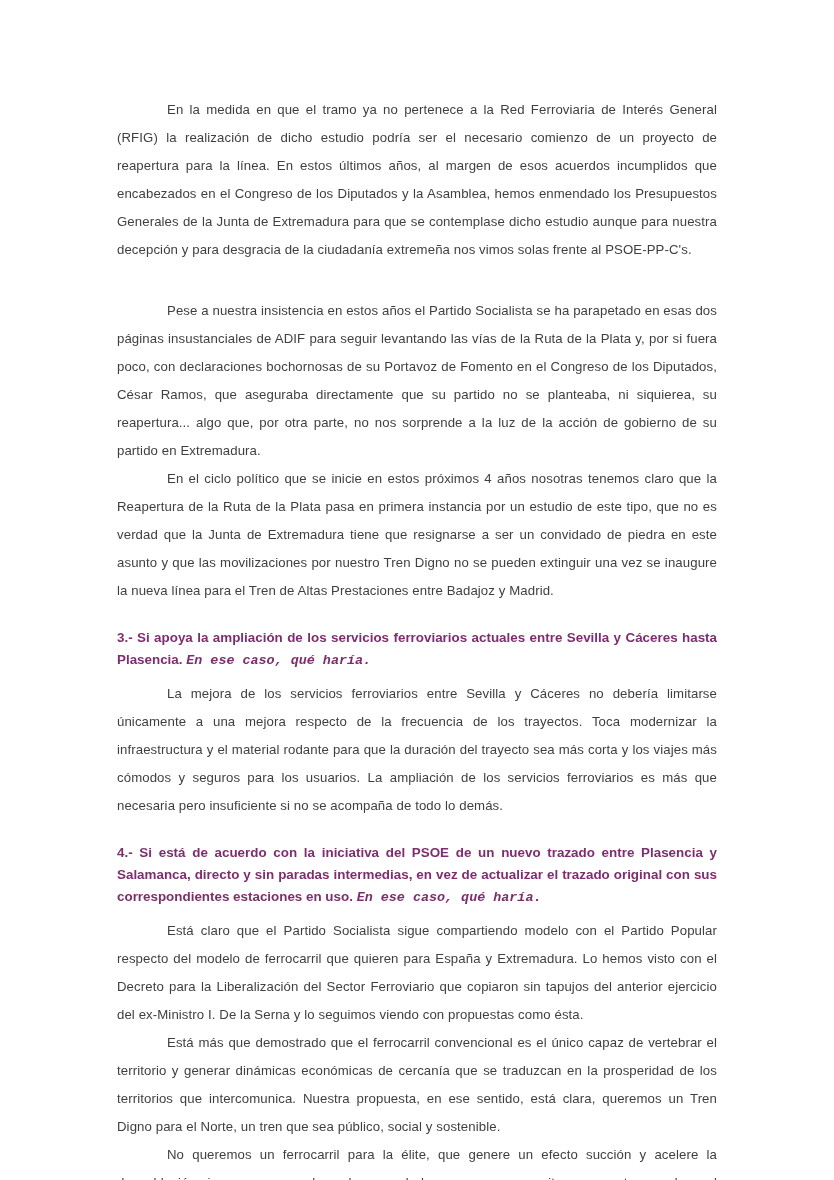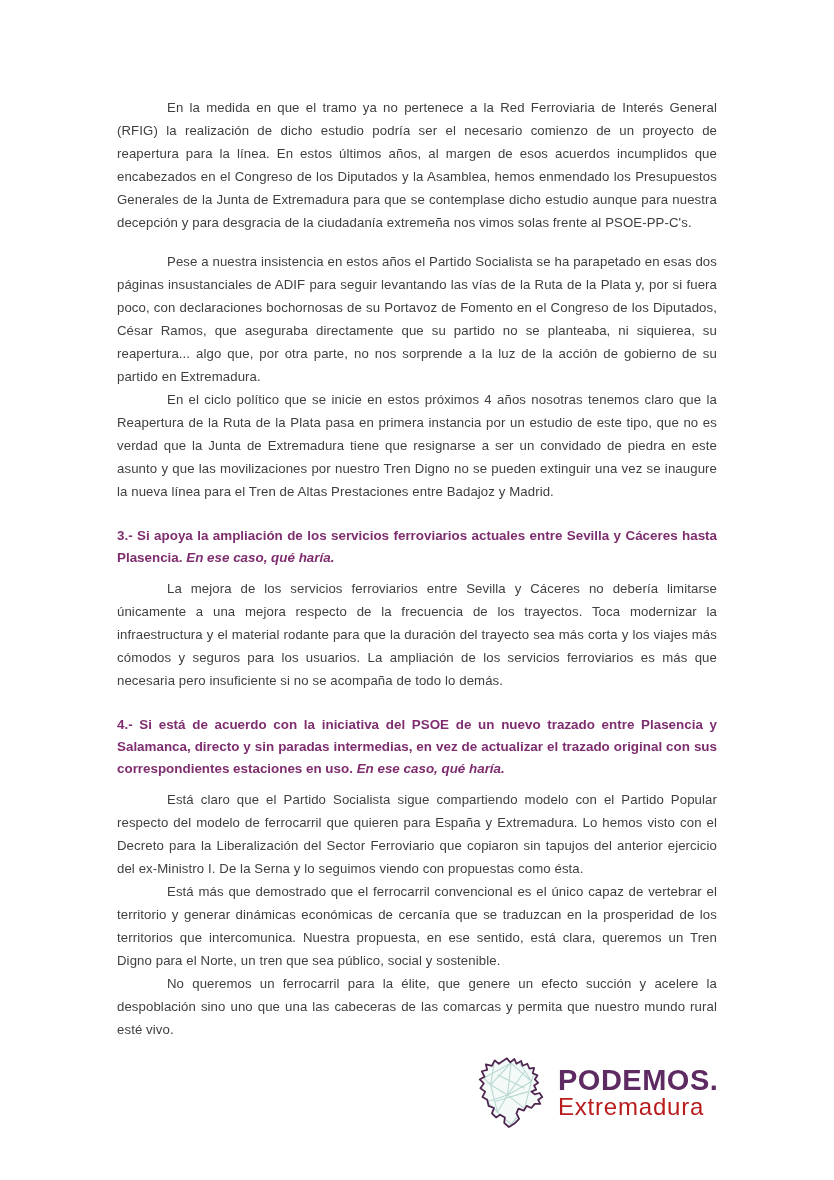--- a/index.html
+++ b/index.html
@@ -15,38 +15,38 @@
     overflow: hidden;
   }
   .content {
     position: absolute;
     left: 117px; top: 96px;
     width: 600px;
   }
   .para {
     margin: 0;
     font-size: 13.2px;
-    line-height: 23px;
+    line-height: 28px;
     letter-spacing: 0.1px;
     color: #3f3f41;
     text-align: justify;
     text-indent: 50px;
   }
   .mt-std   { }
-  .mt-big   { margin-top: 16px; }
+  .mt-big   { margin-top: 33px; }
   .qhead {
     margin: 22px 0 8px 0;
     font-size: 13.4px;
     line-height: 22px;
     font-weight: bold;
     color: #7e2d6e;
     text-align: justify;
     text-indent: 0;
   }
-  .qhead em { font-style: italic; }
+  .qhead em { font-style: italic; font-family: Liberation Mono, monospace; }
   .logo-row {
     display: flex;
     align-items: flex-start;
     margin: 16px 0 0 360px;
   }
   .logo-map { width: 68px; height: 72px; flex: none; }
   .logo-text { margin-left: 13px; padding-top: 9px; }
   .brand {
     font-size: 29px;
     font-weight: bold;

